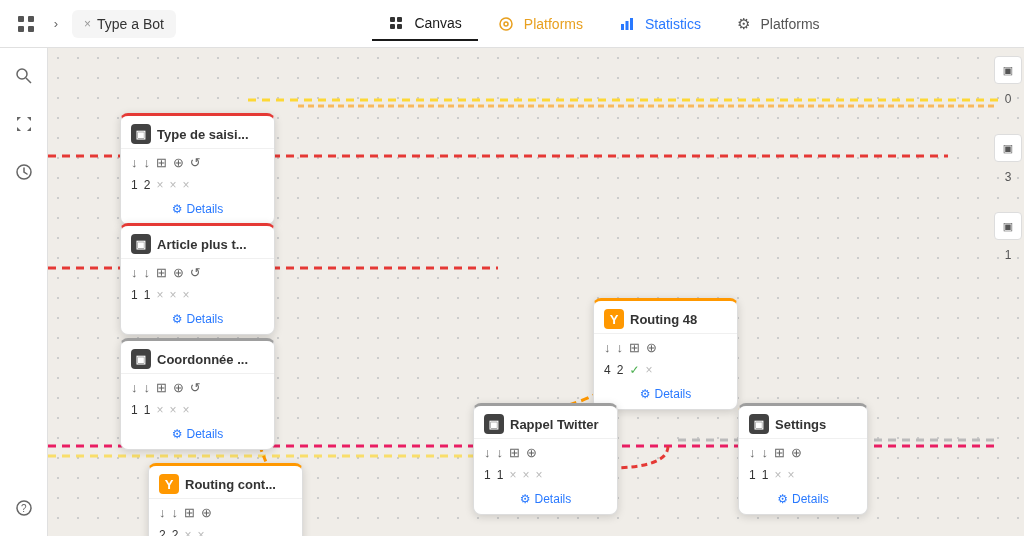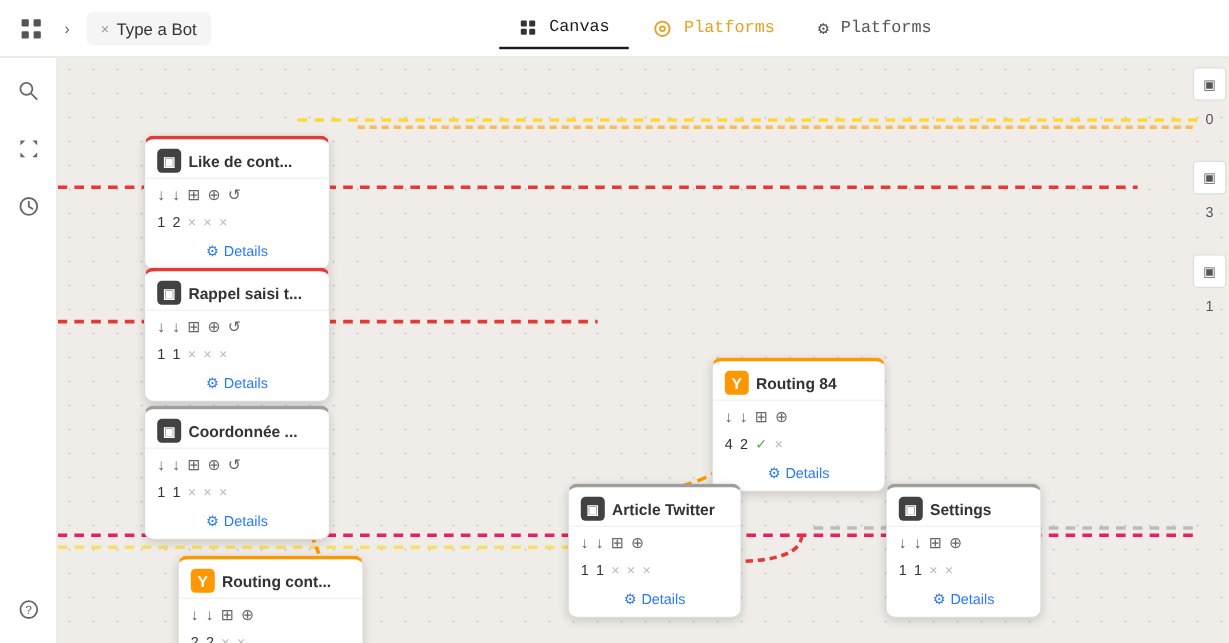--- a/index.html
+++ b/index.html
@@ -43,21 +43,20 @@
       justify-content: center;
     }
     .nav-tab {
       display: flex; align-items: center; gap: 10px;
       padding: 8px 16px;
       border-radius: 6px;
       font-size: 14px;
       color: #555;
       cursor: pointer;
       font-weight: 500;
-      font-family: Liberation Mono, monospace;
     }
     .nav-tab.active {
       color: #1a1a1a;
       border-bottom: 2px solid #1a1a1a;
       border-radius: 0;
     }
     .nav-tab.platforms { color: #e8a020; text-align: center; }
     .nav-tab.statistics { color: #2979ff; }
     .nav-tab.settings { color: #555; }
 
@@ -211,20 +210,28 @@
         </svg>
       <span>Canvas</span>
     </div>
     <div class="nav-tab platforms">
       <svg width="16" height="16" viewBox="0 0 16 16">
           <circle cx="8" cy="8" r="6" stroke="#e8a020" stroke-width="1.5" fill="none"></circle>
           <circle cx="8" cy="8" r="2" stroke="#e8a020" stroke-width="1.5" fill="none"></circle>
         </svg>
       <span>Platforms</span>
     </div>
+    <div class="nav-tab statistics">
+      <svg width="16" height="16" viewBox="0 0 16 16">
+          <rect x="2" y="8" width="3" height="6" fill="#2979ff"></rect>
+          <rect x="6.5" y="5" width="3" height="9" fill="#2979ff"></rect>
+          <rect x="11" y="2" width="3" height="12" fill="#2979ff"></rect>
+        </svg>
+      <span>Statistics</span>
+    </div>
     <div class="nav-tab settings">
       <span style="font-size:15px;">⚙</span>
       <span>Platforms</span>
     </div>
   </div>
 </div>
 
 <div class="sidebar">
   <div class="sidebar-icon">
     <svg width="18" height="18" viewBox="0 0 18 18">
@@ -277,21 +284,21 @@
     <line x1="170" y1="220" x2="170" y2="290" stroke="#e53935" stroke-width="3" stroke-dasharray="6,4"></line>
 
     <path d="M 200 340 Q 200 380 230 440" stroke="#ff9800" stroke-width="3" stroke-dasharray="6,4" fill="none"></path>
 
     <path d="M 620 398 Q 620 420 560 420 Q 540 420 540 410" stroke="#e53935" stroke-width="3" stroke-dasharray="6,4" fill="none"></path>
   </svg>
 
   <div class="node-card red-top" style="top:65px; left:72px; min-width:155px;">
     <div class="node-header">
       <div class="node-icon icon-dark">▣</div>
-      <span>Like de cont...</span>
+      <span>Type de saisi...</span>
     </div>
     <div class="node-actions">
       <span class="action-icon">↓</span>
       <span class="action-icon">↓</span>
       <span class="action-icon">⊞</span>
       <span class="action-icon">⊕</span>
       <span class="action-icon">↺</span>
     </div>
     <div class="node-stats">
       <span>1</span>
@@ -302,21 +309,21 @@
     </div>
     <div class="node-details">
       <span>⚙</span>
       <span>Details</span>
     </div>
   </div>
 
   <div class="node-card red-top" style="top:175px; left:72px; min-width:155px;">
     <div class="node-header">
       <div class="node-icon icon-dark">▣</div>
-      <span>Rappel saisi t...</span>
+      <span>Article plus t...</span>
     </div>
     <div class="node-actions">
       <span class="action-icon">↓</span>
       <span class="action-icon">↓</span>
       <span class="action-icon">⊞</span>
       <span class="action-icon">⊕</span>
       <span class="action-icon">↺</span>
     </div>
     <div class="node-stats">
       <span>1</span>
@@ -372,21 +379,21 @@
       <span>2</span>
       <span class="action-x">×</span>
       <span class="action-x">×</span>
     </div>
 
   </div>
 
   <div class="node-card orange-top" style="top:250px; left:545px; min-width:145px;">
     <div class="node-header">
       <div class="node-icon icon-orange" style="font-weight:bold; font-size:13px;">Y</div>
-      <span>Routing 84</span>
+      <span>Routing 48</span>
     </div>
     <div class="node-actions">
       <span class="action-icon">↓</span>
       <span class="action-icon">↓</span>
       <span class="action-icon">⊞</span>
       <span class="action-icon">⊕</span>
     </div>
     <div class="node-stats">
       <span>4</span>
       <span>2</span>
@@ -395,21 +402,21 @@
     </div>
     <div class="node-details">
       <span>⚙</span>
       <span>Details</span>
     </div>
   </div>
 
   <div class="node-card gray-top" style="top:355px; left:425px; min-width:145px;">
     <div class="node-header">
       <div class="node-icon icon-dark">▣</div>
-      <span>Article Twitter</span>
+      <span>Rappel Twitter</span>
     </div>
     <div class="node-actions">
       <span class="action-icon">↓</span>
       <span class="action-icon">↓</span>
       <span class="action-icon">⊞</span>
       <span class="action-icon">⊕</span>
     </div>
     <div class="node-stats">
       <span>1</span>
       <span>1</span>

